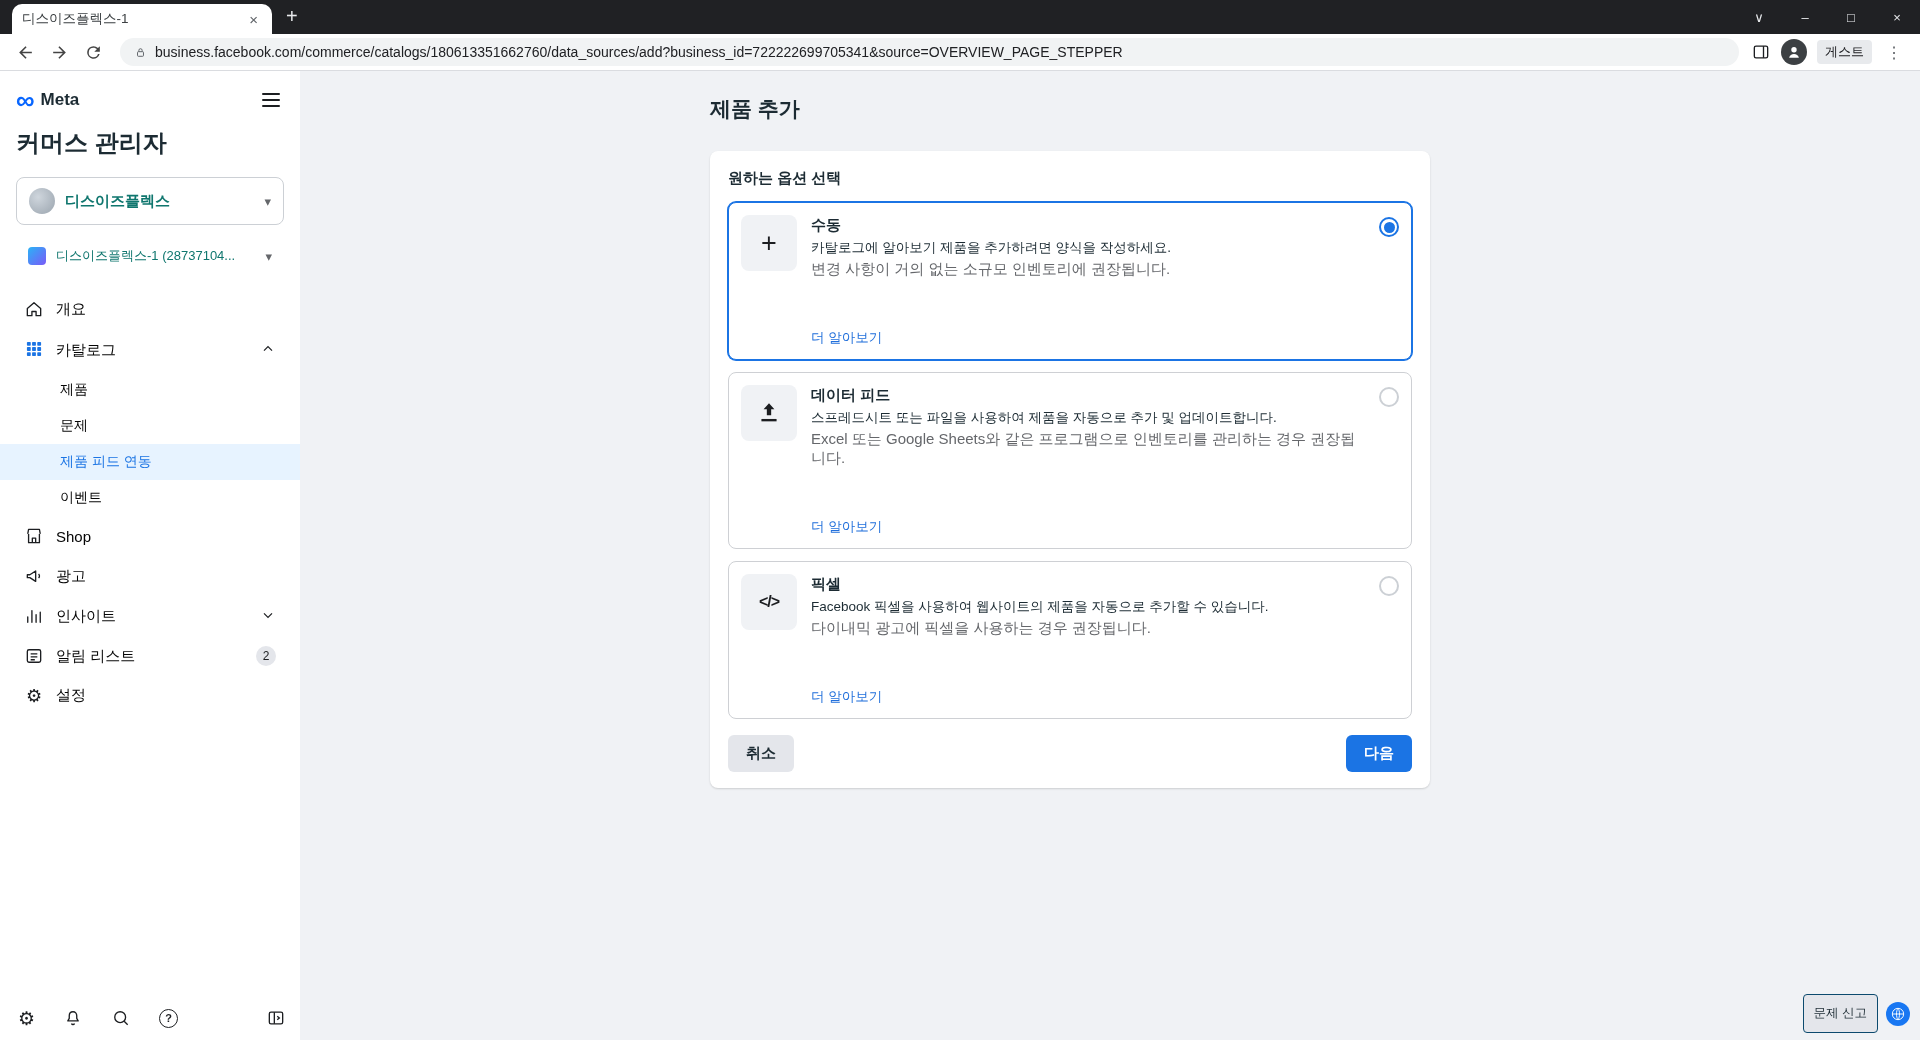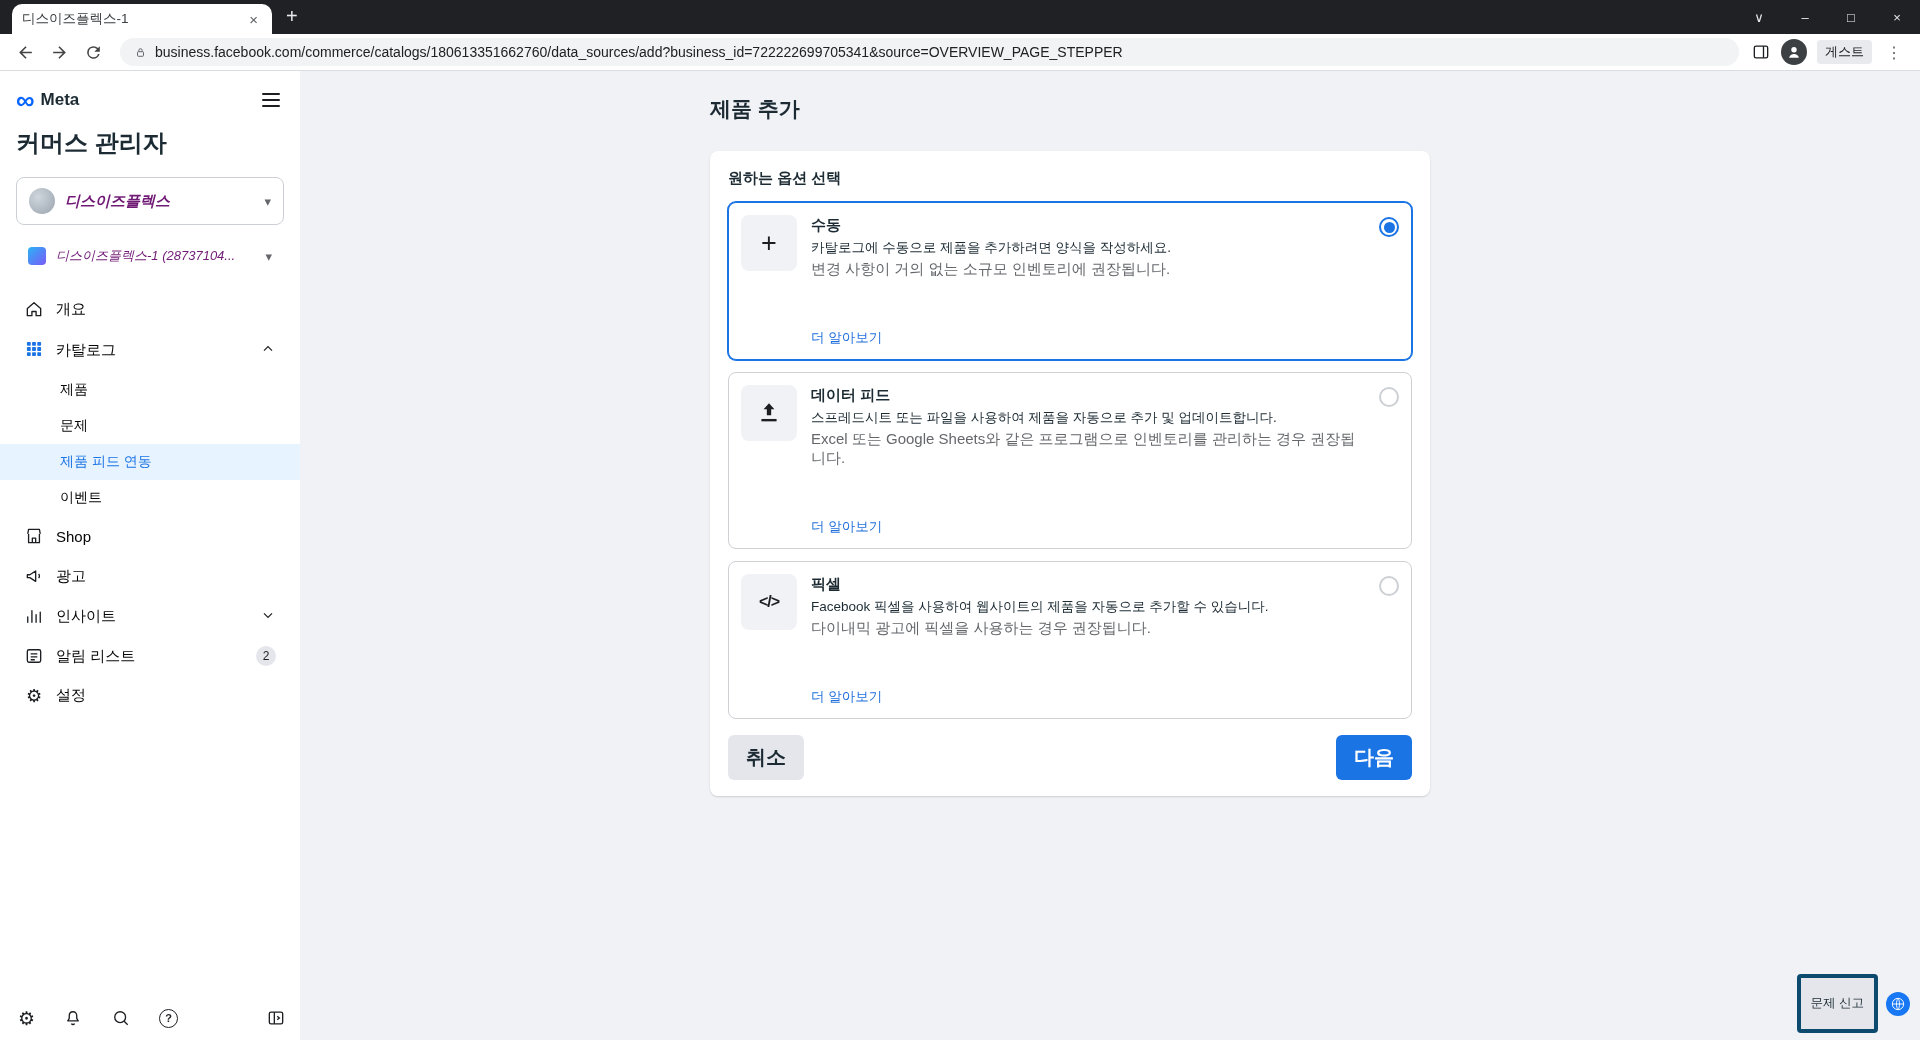--- a/index.html
+++ b/index.html
@@ -35,21 +35,21 @@
   
   .logo-row { display:flex; align-items:center; gap:6px; }
   .infinity { color:#0866ff; font-size:26px; font-weight:bold; line-height:1; }
   .brand { font-size:17px; font-weight:bold; color:#1c2b33; }
   .hamburger { margin-left:auto; display:flex; flex-direction:column; gap:4px; cursor:pointer; padding:4px; }
   .hamburger span { width:18px; height:2px; background:#1c1e21; border-radius:1px; }
   .app-title { font-size:24px; font-weight:700; color:#1c2b33; margin:14px 0 18px; }
 
   .selector { border:1px solid #ccd0d5; border-radius:8px; height:48px; display:flex; align-items:center; gap:10px; padding:0 12px; margin-bottom:14px; cursor:pointer; }
   .selector .biz-avatar { width:26px; height:26px; border-radius:50%; background:radial-gradient(circle at 35% 35%, #cfd6dd, #9aa4ae); flex-shrink:0; }
-  .selector .sel-label { font-size:15px; font-weight:600; color:#701a75; white-space:nowrap; overflow:hidden; text-overflow:ellipsis;font-style:italic; }
+  .selector .sel-label { font-size:15px; font-weight:600; color:#0f766e; white-space:nowrap; overflow:hidden; text-overflow:ellipsis; }
   .caret { margin-left:auto; color:#65676b; font-size:13px; }
   .selector2 { border:none; height:34px; margin-bottom:16px; padding:0 12px; }
   .selector2 .cat-avatar { width:18px; height:18px; border-radius:4px; background:linear-gradient(135deg,#2ab3f6,#7a5af8); flex-shrink:0; }
   .selector2 .sel-label { font-size:13px; font-weight:400; }
 
   .nav-item { display:flex; align-items:center; gap:12px; padding:10px 8px; border-radius:8px; font-size:15px; color:#050505; cursor:pointer; }
   .nav-item svg { width:20px; height:20px; stroke:#1c1e21; fill:none; stroke-width:1.6; flex-shrink:0; }
   .nav-item .glyph-icon { font-size:18px; line-height:1; width:20px; text-align:center; color:#1c1e21; }
   .nav-item .grid-icon svg { stroke:none; fill:#1b74e4; }
   .nav-chevron { margin-left:auto; }
@@ -80,27 +80,27 @@
   .opt-text { flex:1; padding-top:1px; }
   .opt-title { font-size:15px; font-weight:700; color:#1c2b33; margin-bottom:4px; }
   .opt-desc { font-size:13.5px; color:#1c2b33; margin-bottom:3px; }
   .opt-note { font-size:15px; color:#65676b; margin-bottom:6px; }
   .opt-link { font-size:13.5px; color:#216fdb; cursor:pointer; display:inline-block;margin-top:44px; }
   .radio { width:20px; height:20px; border:2px solid #ccd0d5; border-radius:50%; flex-shrink:0; align-self:flex-start; margin-top:2px; position:relative; cursor:pointer; }
   .radio.checked { border-color:#1b74e4; }
   .radio.checked::after { content:""; position:absolute; inset:2.5px; background:#1b74e4; border-radius:50%; }
 
   .card-footer { display:flex; justify-content:space-between; margin-top:16px; }
-  .btn { border:none; border-radius:6px; padding:9px 18px; font-size:20px; font-weight:600; cursor:pointer; font-family:inherit; }
+  .btn { border:none; border-radius:6px; padding:9px 18px; font-size:15px; font-weight:600; cursor:pointer; font-family:inherit; }
   .btn-cancel { background:#e4e6eb; color:#1c2b33; }
   .btn-next { background:#1b74e4; color:#ffffff; }
 
   
   .float-br { position:fixed; right:10px; bottom:7px; display:flex; align-items:center; gap:8px; }
-  .report-btn { background:#e4e6eb; border:4px solid #0c4a6e; border-radius:4px; font-size:12.5px; color:#1c2b33; padding:17px 10px; cursor:pointer; font-family:inherit; }
+  .report-btn { background:#e4e6eb; border:1px solid #0c4a6e; border-radius:4px; font-size:12.5px; color:#1c2b33; padding:10px 10px; cursor:pointer; font-family:inherit; }
   .globe-btn { width:24px; height:24px; border-radius:50%; background:#1877f2; display:flex; align-items:center; justify-content:center; cursor:pointer; }
   .globe-btn svg { width:16px; height:16px; stroke:#ffffff; fill:none; stroke-width:1.4; }
 </style>
 </head>
 <body>
 
 <div class="tabstrip">
   <div class="tab">
     <span class="tab-title">디스이즈플렉스-1</span>
     <span class="tab-close">×</span>
@@ -288,21 +288,21 @@
 
       <div class="card">
         <div class="card-title">원하는 옵션 선택</div>
 
         <div class="option selected">
           <div class="opt-icon">
             <span class="plus-glyph">+</span>
           </div>
           <div class="opt-text">
             <div class="opt-title">수동</div>
-            <div class="opt-desc">카탈로그에 수동으로 제품을 추가하려면 양식을 작성하세요.</div>
+            <div class="opt-desc">카탈로그에 알아보기 제품을 추가하려면 양식을 작성하세요.</div>
             <div class="opt-note">변경 사항이 거의 없는 소규모 인벤토리에 권장됩니다.</div>
             <a class="opt-link">더 알아보기</a>
           </div>
           <div class="radio checked"></div>
         </div>
 
         <div class="option">
           <div class="opt-icon">
             <svg viewBox="0 0 24 24">
                 <path d="M12 3l5 5.5h-3V14h-4V8.5H7L12 3z"></path>

